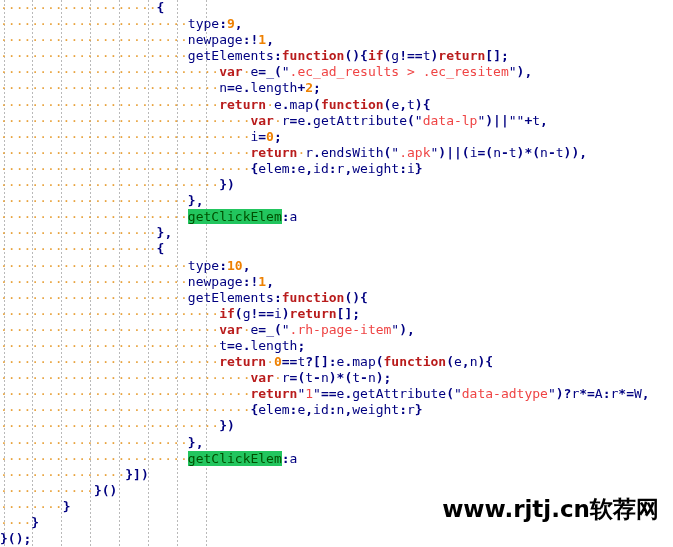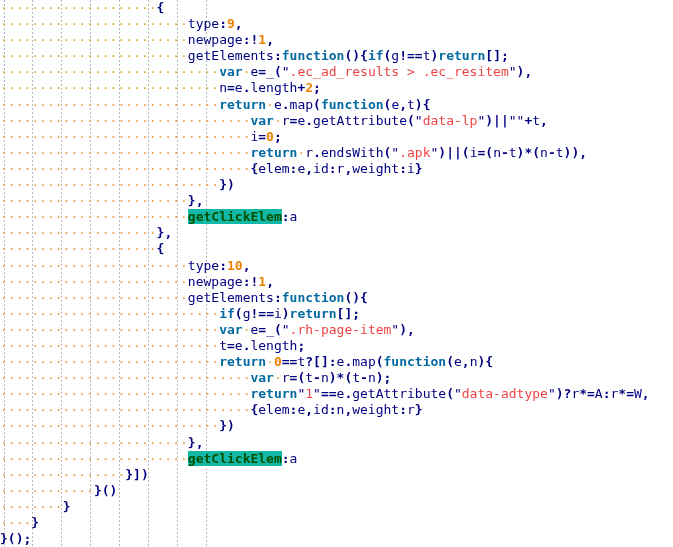--- a/index.html
+++ b/index.html
@@ -36,26 +36,26 @@
     z-index: 3;
     font-size: 13px;
     line-height: 16.1px;
     white-space: pre;
   }
   .line {
     height: 16.1px;
     white-space: pre;
   }
   
-  .kw   { color: #0369a1; font-weight: bold; text-align: right; }
+  .kw   { color: #b91c1c; font-weight: bold; text-align: right; }
   .pl   { color: #000080; }          
   .num  { color: #ee8000; font-weight: bold; }
   .str  { color: #ef4444; }
   .strq { color: #000080; }
-  .hl   { background: #14b8a6; color: #005000; font-weight: bold; }
+  .hl   { background: #22c55e; color: #005000; }
   .ws   { color: #e8a33d; }          
   .op   { color: #000080; font-weight: bold; }
 
   #watermark {
     position: absolute;
     right: 14px;
     bottom: 22px;
     z-index: 10;
     font-family: "DejaVu Sans", "Liberation Sans", sans-serif;
     font-size: 23px;
@@ -74,13 +74,14 @@
   <div class="guide" style="left:32px"></div>
   <div class="guide" style="left:61px"></div>
   <div class="guide" style="left:90px"></div>
   <div class="guide" style="left:119px"></div>
   <div class="guide" style="left:148px"></div>
   <div class="guide" style="left:177px"></div>
   <div class="guide" style="left:206px"></div>
 
   <div class="code" id="code-body" style="letter-spacing: 0px; font-size: 13px;"><div class="line" style="height: 16.1px;"><span class="ws">····················</span><span class="op">{</span></div><div class="line" style="height: 16.1px;"><span class="ws">························</span><span class="pl">type</span><span class="op">:</span><span class="num">9</span><span class="op">,</span></div><div class="line" style="height: 16.1px;"><span class="ws">························</span><span class="pl">newpage</span><span class="op">:</span><span class="op">!</span><span class="num">1</span><span class="op">,</span></div><div class="line" style="height: 16.1px;"><span class="ws">························</span><span class="pl">getElements</span><span class="op">:</span><span class="kw">function</span><span class="op">(</span><span class="op">)</span><span class="op">{</span><span class="kw">if</span><span class="op">(</span><span class="pl">g</span><span class="op">!</span><span class="op">=</span><span class="op">=</span><span class="pl">t</span><span class="op">)</span><span class="kw">return</span><span class="op">[</span><span class="op">]</span><span class="op">;</span></div><div class="line" style="height: 16.1px;"><span class="ws">····························</span><span class="kw">var</span><span class="ws">·</span><span class="pl">e</span><span class="op">=</span><span class="pl">_</span><span class="op">(</span><span class="strq">"</span><span class="str">.ec_ad_results &gt; .ec_resitem</span><span class="strq">"</span><span class="op">)</span><span class="op">,</span></div><div class="line" style="height: 16.1px;"><span class="ws">····························</span><span class="pl">n</span><span class="op">=</span><span class="pl">e</span><span class="op">.</span><span class="pl">length</span><span class="op">+</span><span class="num">2</span><span class="op">;</span></div><div class="line" style="height: 16.1px;"><span class="ws">····························</span><span class="kw">return</span><span class="ws">·</span><span class="pl">e</span><span class="op">.</span><span class="pl">map</span><span class="op">(</span><span class="kw">function</span><span class="op">(</span><span class="pl">e</span><span class="op">,</span><span class="pl">t</span><span class="op">)</span><span class="op">{</span></div><div class="line" style="height: 16.1px;"><span class="ws">································</span><span class="kw">var</span><span class="ws">·</span><span class="pl">r</span><span class="op">=</span><span class="pl">e</span><span class="op">.</span><span class="pl">getAttribute</span><span class="op">(</span><span class="strq">"</span><span class="str">data-lp</span><span class="strq">"</span><span class="op">)</span><span class="op">|</span><span class="op">|</span><span class="strq">"</span><span class="strq">"</span><span class="op">+</span><span class="pl">t</span><span class="op">,</span></div><div class="line" style="height: 16.1px;"><span class="ws">································</span><span class="pl">i</span><span class="op">=</span><span class="num">0</span><span class="op">;</span></div><div class="line" style="height: 16.1px;"><span class="ws">································</span><span class="kw">return</span><span class="ws">·</span><span class="pl">r</span><span class="op">.</span><span class="pl">endsWith</span><span class="op">(</span><span class="strq">"</span><span class="str">.apk</span><span class="strq">"</span><span class="op">)</span><span class="op">|</span><span class="op">|</span><span class="op">(</span><span class="pl">i</span><span class="op">=</span><span class="op">(</span><span class="pl">n</span><span class="op">-</span><span class="pl">t</span><span class="op">)</span><span class="op">*</span><span class="op">(</span><span class="pl">n</span><span class="op">-</span><span class="pl">t</span><span class="op">)</span><span class="op">)</span><span class="op">,</span></div><div class="line" style="height: 16.1px;"><span class="ws">································</span><span class="op">{</span><span class="pl">elem</span><span class="op">:</span><span class="pl">e</span><span class="op">,</span><span class="pl">id</span><span class="op">:</span><span class="pl">r</span><span class="op">,</span><span class="pl">weight</span><span class="op">:</span><span class="pl">i</span><span class="op">}</span></div><div class="line" style="height: 16.1px;"><span class="ws">····························</span><span class="op">}</span><span class="op">)</span></div><div class="line" style="height: 16.1px;"><span class="ws">························</span><span class="op">}</span><span class="op">,</span></div><div class="line" style="height: 16.1px;"><span class="ws">························</span><span class="hl">getClickElem</span><span class="op">:</span><span class="pl">a</span></div><div class="line" style="height: 16.1px;"><span class="ws">····················</span><span class="op">}</span><span class="op">,</span></div><div class="line" style="height: 16.1px;"><span class="ws">····················</span><span class="op">{</span></div><div class="line" style="height: 16.1px;"><span class="ws">························</span><span class="pl">type</span><span class="op">:</span><span class="num">10</span><span class="op">,</span></div><div class="line" style="height: 16.1px;"><span class="ws">························</span><span class="pl">newpage</span><span class="op">:</span><span class="op">!</span><span class="num">1</span><span class="op">,</span></div><div class="line" style="height: 16.1px;"><span class="ws">························</span><span class="pl">getElements</span><span class="op">:</span><span class="kw">function</span><span class="op">(</span><span class="op">)</span><span class="op">{</span></div><div class="line" style="height: 16.1px;"><span class="ws">····························</span><span class="kw">if</span><span class="op">(</span><span class="pl">g</span><span class="op">!</span><span class="op">=</span><span class="op">=</span><span class="pl">i</span><span class="op">)</span><span class="kw">return</span><span class="op">[</span><span class="op">]</span><span class="op">;</span></div><div class="line" style="height: 16.1px;"><span class="ws">····························</span><span class="kw">var</span><span class="ws">·</span><span class="pl">e</span><span class="op">=</span><span class="pl">_</span><span class="op">(</span><span class="strq">"</span><span class="str">.rh-page-item</span><span class="strq">"</span><span class="op">)</span><span class="op">,</span></div><div class="line" style="height: 16.1px;"><span class="ws">····························</span><span class="pl">t</span><span class="op">=</span><span class="pl">e</span><span class="op">.</span><span class="pl">length</span><span class="op">;</span></div><div class="line" style="height: 16.1px;"><span class="ws">····························</span><span class="kw">return</span><span class="ws">·</span><span class="num">0</span><span class="op">=</span><span class="op">=</span><span class="pl">t</span><span class="op">?</span><span class="op">[</span><span class="op">]</span><span class="op">:</span><span class="pl">e</span><span class="op">.</span><span class="pl">map</span><span class="op">(</span><span class="kw">function</span><span class="op">(</span><span class="pl">e</span><span class="op">,</span><span class="pl">n</span><span class="op">)</span><span class="op">{</span></div><div class="line" style="height: 16.1px;"><span class="ws">································</span><span class="kw">var</span><span class="ws">·</span><span class="pl">r</span><span class="op">=</span><span class="op">(</span><span class="pl">t</span><span class="op">-</span><span class="pl">n</span><span class="op">)</span><span class="op">*</span><span class="op">(</span><span class="pl">t</span><span class="op">-</span><span class="pl">n</span><span class="op">)</span><span class="op">;</span></div><div class="line" style="height: 16.1px;"><span class="ws">································</span><span class="kw">return</span><span class="strq">"</span><span class="str">1</span><span class="strq">"</span><span class="op">=</span><span class="op">=</span><span class="pl">e</span><span class="op">.</span><span class="pl">getAttribute</span><span class="op">(</span><span class="strq">"</span><span class="str">data-adtype</span><span class="strq">"</span><span class="op">)</span><span class="op">?</span><span class="pl">r</span><span class="op">*</span><span class="op">=</span><span class="pl">A</span><span class="op">:</span><span class="pl">r</span><span class="op">*</span><span class="op">=</span><span class="pl">W</span><span class="op">,</span></div><div class="line" style="height: 16.1px;"><span class="ws">································</span><span class="op">{</span><span class="pl">elem</span><span class="op">:</span><span class="pl">e</span><span class="op">,</span><span class="pl">id</span><span class="op">:</span><span class="pl">n</span><span class="op">,</span><span class="pl">weight</span><span class="op">:</span><span class="pl">r</span><span class="op">}</span></div><div class="line" style="height: 16.1px;"><span class="ws">····························</span><span class="op">}</span><span class="op">)</span></div><div class="line" style="height: 16.1px;"><span class="ws">························</span><span class="op">}</span><span class="op">,</span></div><div class="line" style="height: 16.1px;"><span class="ws">························</span><span class="hl">getClickElem</span><span class="op">:</span><span class="pl">a</span></div><div class="line" style="height: 16.1px;"><span class="ws">················</span><span class="op">}</span><span class="op">]</span><span class="op">)</span></div><div class="line" style="height: 16.1px;"><span class="ws">············</span><span class="op">}</span><span class="op">(</span><span class="op">)</span></div><div class="line" style="height: 16.1px;"><span class="ws">········</span><span class="op">}</span></div><div class="line" style="height: 16.1px;"><span class="ws">····</span><span class="op">}</span></div><div class="line" style="height: 16.1px;"><span class="ws"></span><span class="op">}</span><span class="op">(</span><span class="op">)</span><span class="op">;</span></div></div>
 
+  <div id="watermark">www.rjtj.cn软荐网</div>
 </div>
 
 </body></html>

